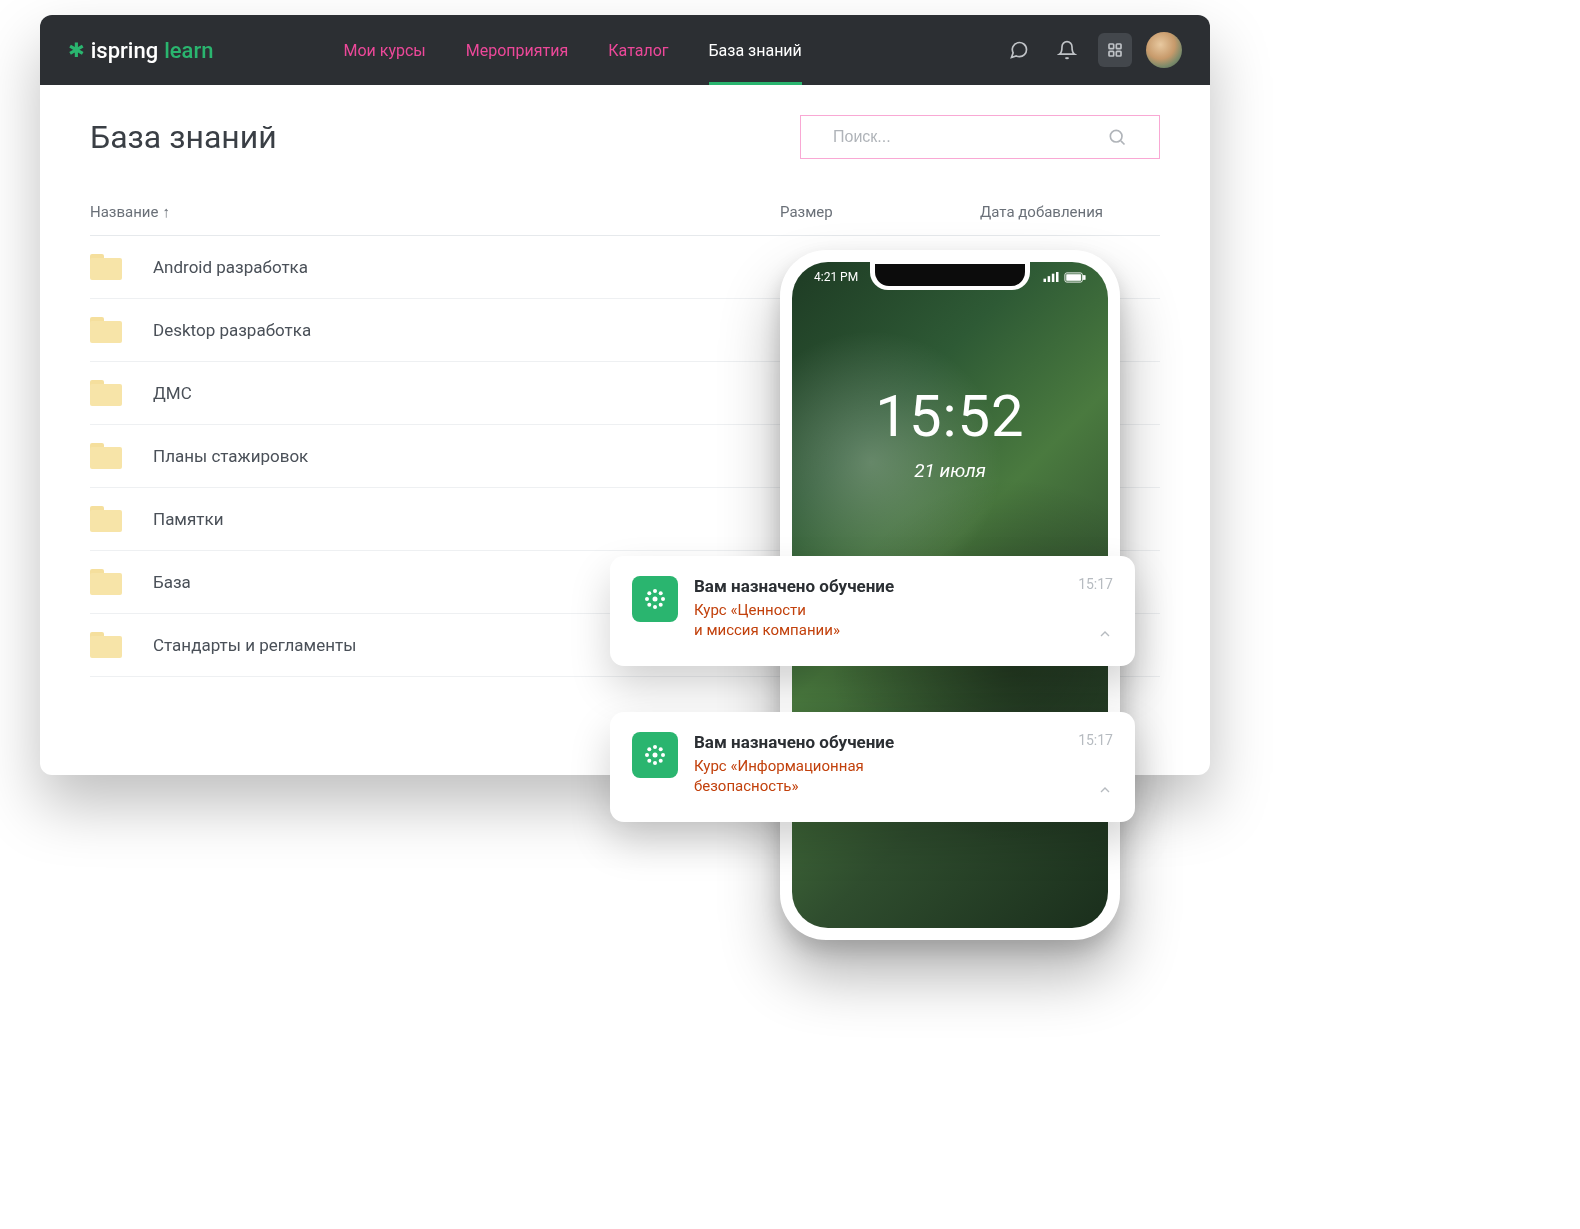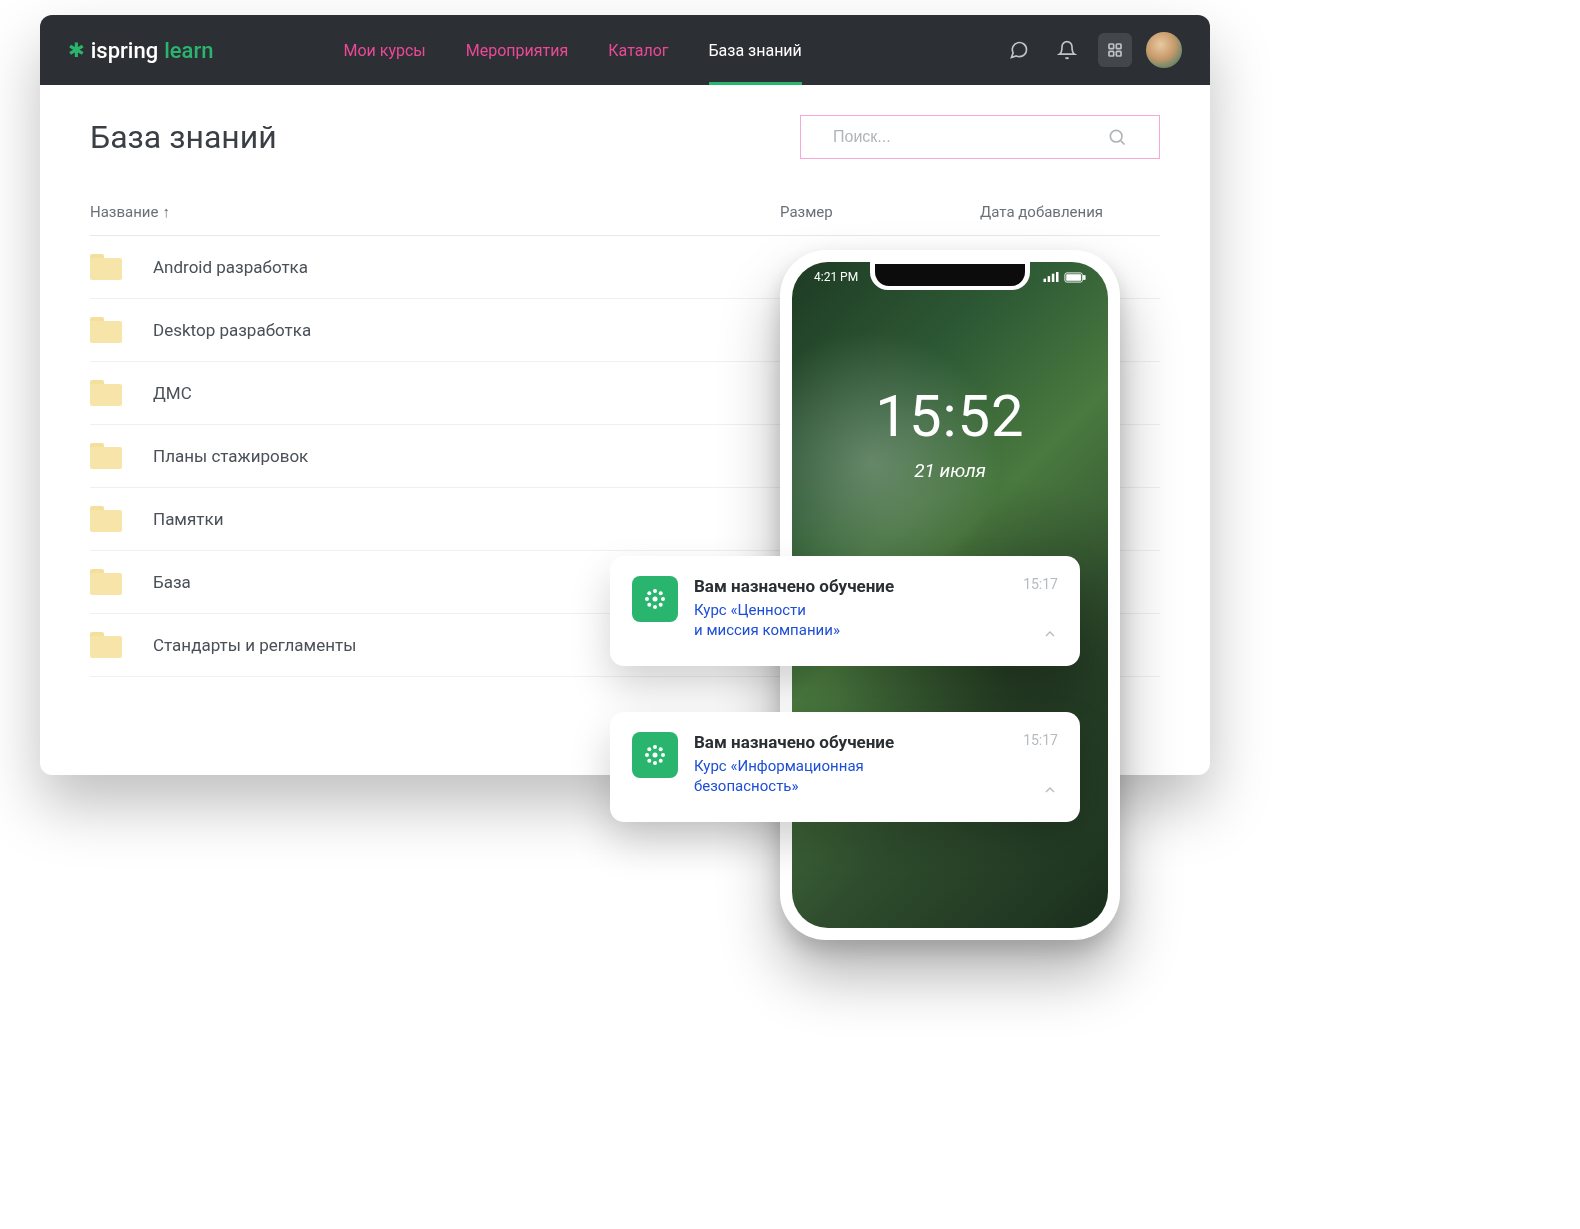--- a/index.html
+++ b/index.html
@@ -208,42 +208,42 @@
     top: 120px; left: 0; right: 0;
     text-align: center;
     color: #fff;
     z-index: 2;
   }
   .big-time { font-size: 58px; font-weight: 400; letter-spacing: 1px; }
   .lock-date { font-size: 19px; margin-top: 9px; font-style: italic; }
 
   .notif {
     position: absolute;
-    width: 470px;
+    width: 525px;
     background: #fff;
     border-radius: 14px;
     box-shadow: 0 20px 40px rgba(0,0,0,0.18);
     padding: 20px 22px;
     display: flex;
     gap: 16px;
     z-index: 10;
   }
   .notif-1 { top: 556px; left: 610px; }
   .notif-2 { top: 712px; left: 610px; }
   .notif-icon {
     width: 46px; height: 46px;
     background: #2ab56f;
     border-radius: 8px;
     display: flex; align-items: center; justify-content: center;
     color: #fff;
     flex-shrink: 0;
   }
   .notif-body { flex: 1; }
   .notif-title { font-size: 17px; font-weight: 700; color: #2b2f33; margin-bottom: 4px; }
-  .notif-text { font-size: 15px; color: #1d4ed8; line-height: 1.35; white-space: pre-line; }
+  .notif-text { font-size: 15px; color: #c2410c; line-height: 1.35; white-space: pre-line; }
   .notif-right {
     display: flex; flex-direction: column; align-items: flex-end; justify-content: space-between;
     height: 70px;
   }
   .notif-time { font-size: 14px; color: #b6bbc0; }
   .notif-chev { color: #b6bbc0; cursor: pointer; }
 </style>
 </head>
 <body>
 

